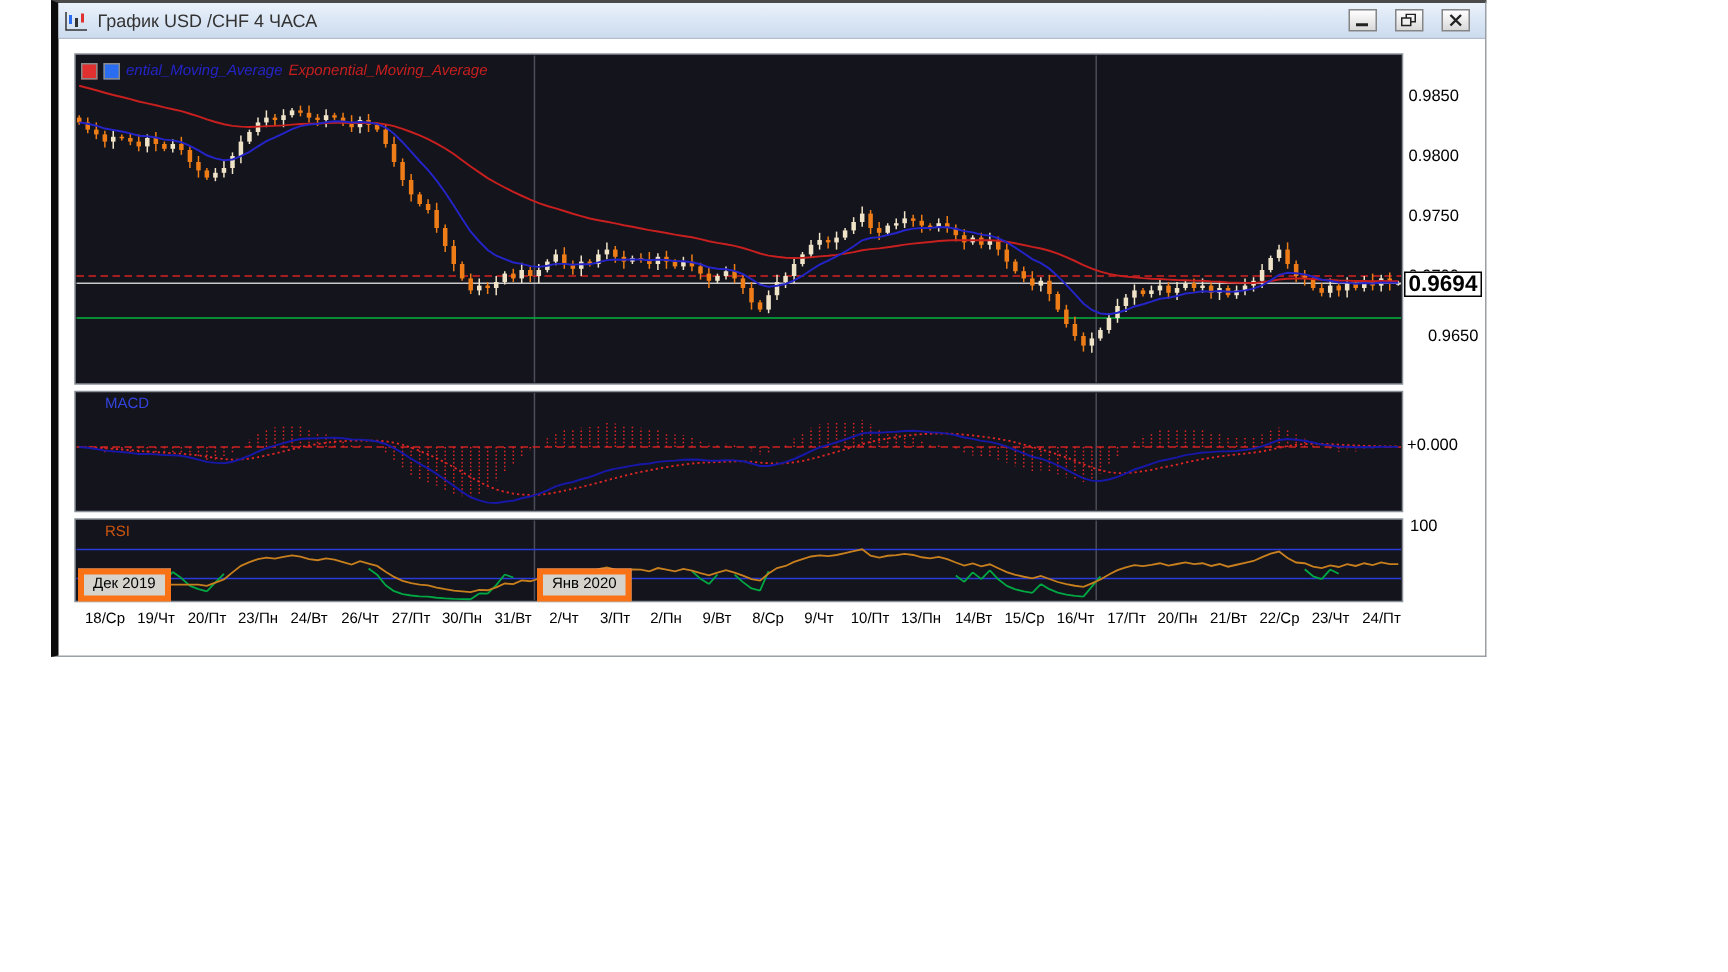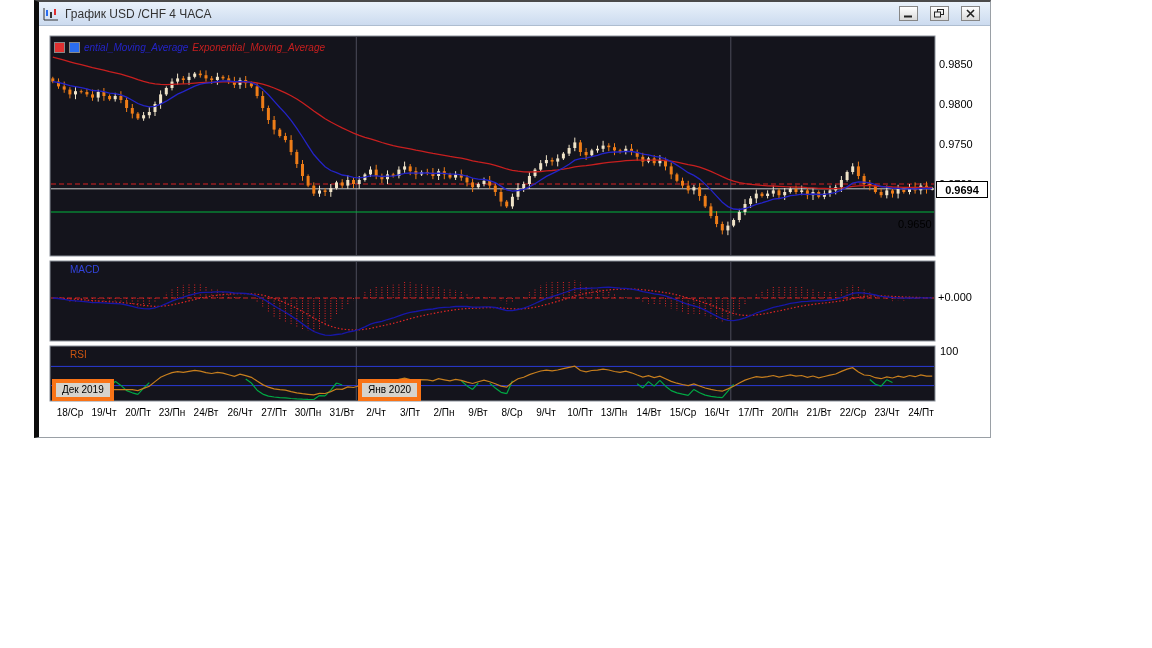--- a/index.html
+++ b/index.html
@@ -17,21 +17,21 @@
   .winbtn{width:19px;height:15px;background:linear-gradient(#ffffff,#d9d9d9);
           border:1px solid #868686;display:flex;align-items:center;justify-content:center;padding:0;}
   #chart-svg{position:absolute;left:0;top:0;z-index:1;pointer-events:none;}
   .plot-hotspot{position:absolute;left:16px;top:36px;width:885px;height:366px;z-index:2;}
   .legend{position:absolute;left:20px;top:42px;z-index:3;display:flex;align-items:center;gap:4px;
           font-size:10px;white-space:nowrap;font-style:italic;}
   .chip{width:9px;height:9px;border:1px solid #888;display:inline-block;}
   .ind-label{position:absolute;font-size:10px;z-index:3;padding-left:16px;}
   .axis-label{position:absolute;font-size:11px;color:#000;z-index:3;}
   .price-box{position:absolute;left:902px;top:181px;width:50px;height:15px;background:#fff;
-             border:1px solid #000;z-index:4;font-size:11px;font-weight:700;
+             border:1px solid #000;z-index:4;font-size:15px;font-weight:700;
              display:flex;align-items:center;justify-content:center;}
   #overlay{position:absolute;left:0;top:0;width:100%;height:100%;z-index:3;pointer-events:none;text-decoration:underline;}
   .tick{position:absolute;font-size:11px;color:#000;}
   .dlabel{position:absolute;font-size:10px;color:#000;white-space:nowrap;}
   .monthbox{position:absolute;font-size:10px;color:#000;background:#d6d3cd;
             border:4px solid #f97316;padding:1px 6px;line-height:12px;}
 </style>
 </head>
 <body>
 
@@ -562,21 +562,21 @@
   <div class="axis-label" style="left:904px;top:291px">+0.000</div>
   <div class="axis-label" style="left:906px;top:345px">100</div>
 
   <div class="price-box">0.9694</div>
 
   <div id="overlay">
       <div class="tick" style="left: 905px; top: 58px;">0.9850</div>
       <div class="tick" style="left: 905px; top: 98px;">0.9800</div>
       <div class="tick" style="left: 905px; top: 138px;">0.9750</div>
       <div class="tick" style="left: 905px; top: 178px;">0.9700</div>
-      <div class="tick" style="left: 864px; top: 218px;">0.9650</div>
+      <div class="tick" style="left: 918px; top: 218px;">0.9650</div>
       <div class="dlabel" style="left: 36px; top: 407px; transform: translateX(-50%);">18/Ср</div>
       <div class="dlabel" style="left: 70px; top: 407px; transform: translateX(-50%);">19/Чт</div>
       <div class="dlabel" style="left: 104px; top: 407px; transform: translateX(-50%);">20/Пт</div>
       <div class="dlabel" style="left: 138px; top: 407px; transform: translateX(-50%);">23/Пн</div>
       <div class="dlabel" style="left: 172px; top: 407px; transform: translateX(-50%);">24/Вт</div>
       <div class="dlabel" style="left: 206px; top: 407px; transform: translateX(-50%);">26/Чт</div>
       <div class="dlabel" style="left: 240px; top: 407px; transform: translateX(-50%);">27/Пт</div>
       <div class="dlabel" style="left: 274px; top: 407px; transform: translateX(-50%);">30/Пн</div>
       <div class="dlabel" style="left: 308px; top: 407px; transform: translateX(-50%);">31/Вт</div>
       <div class="dlabel" style="left: 342px; top: 407px; transform: translateX(-50%);">2/Чт</div>

